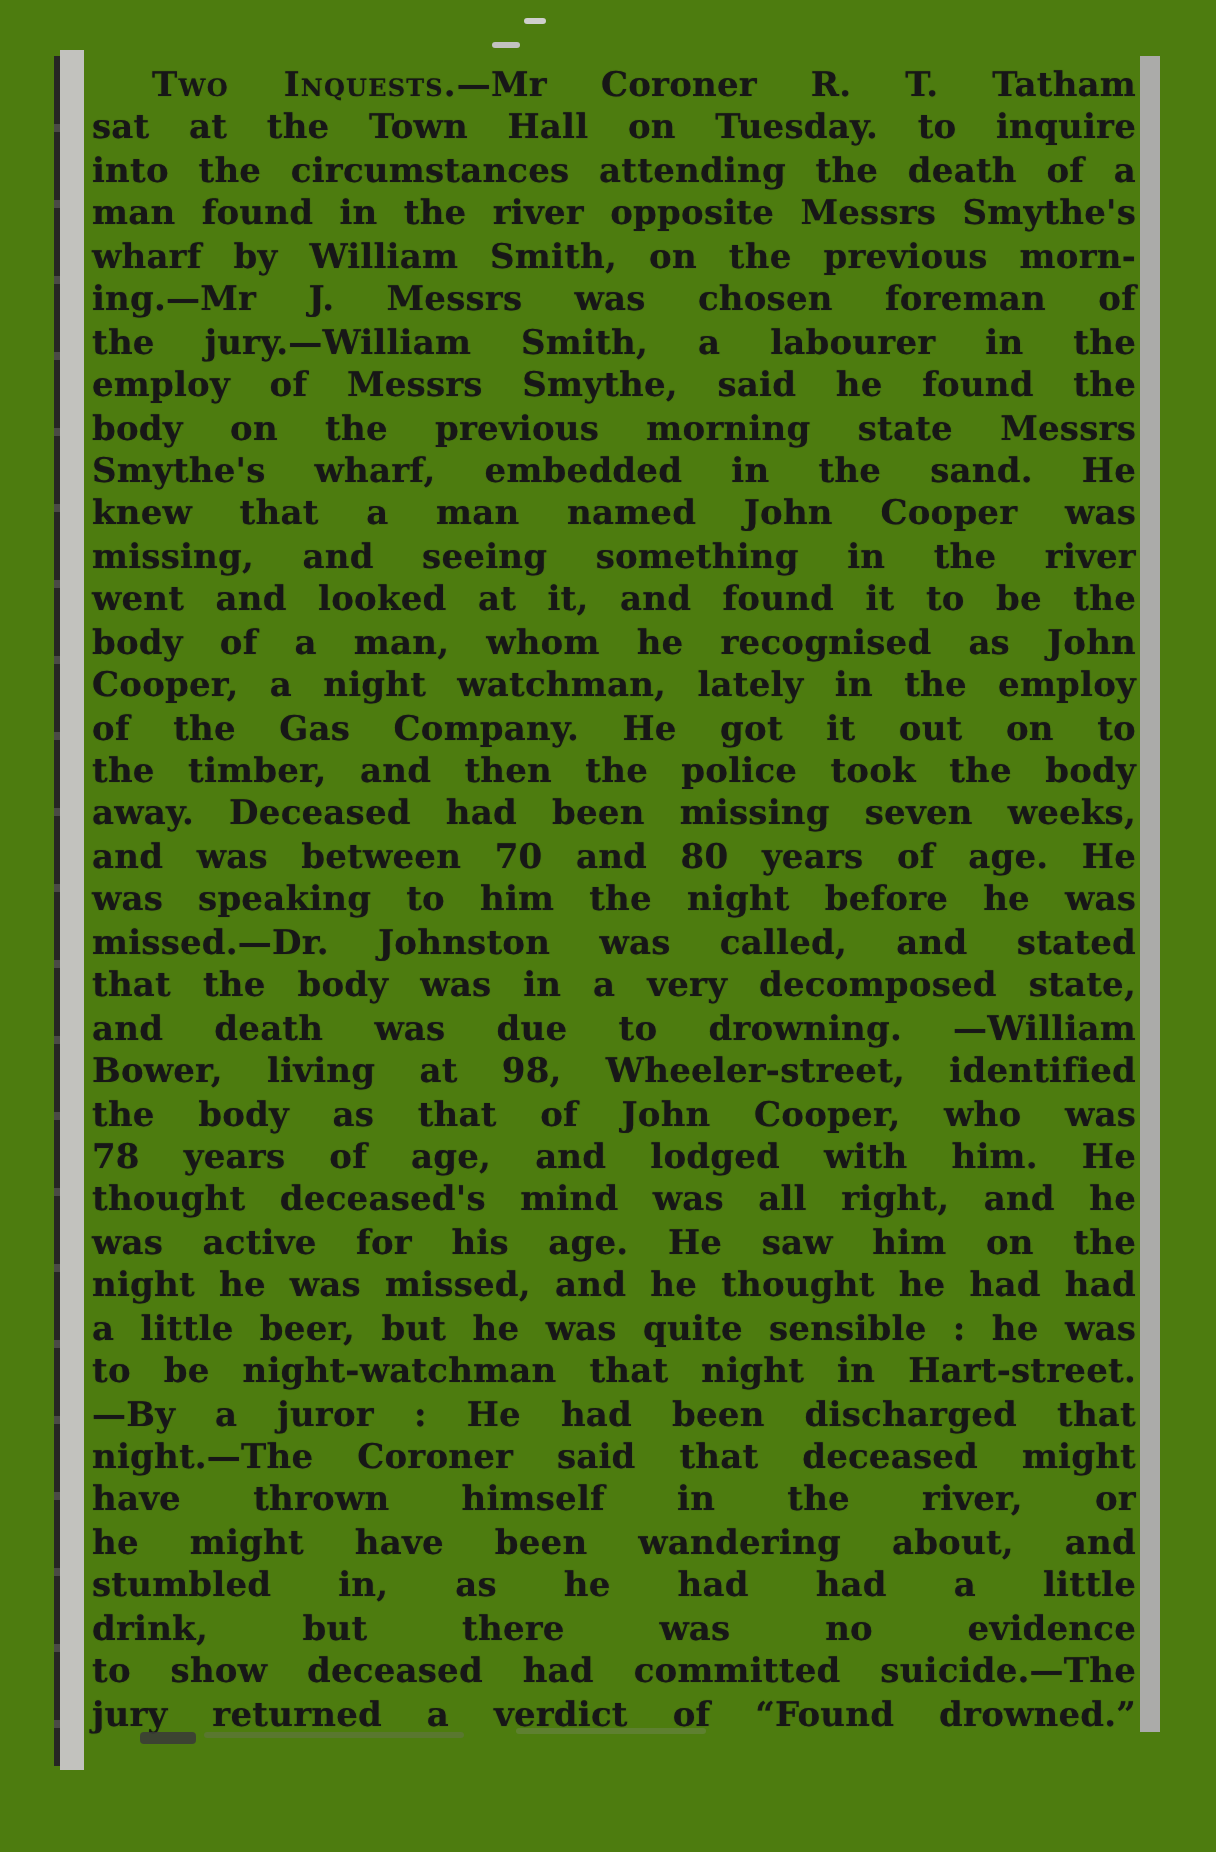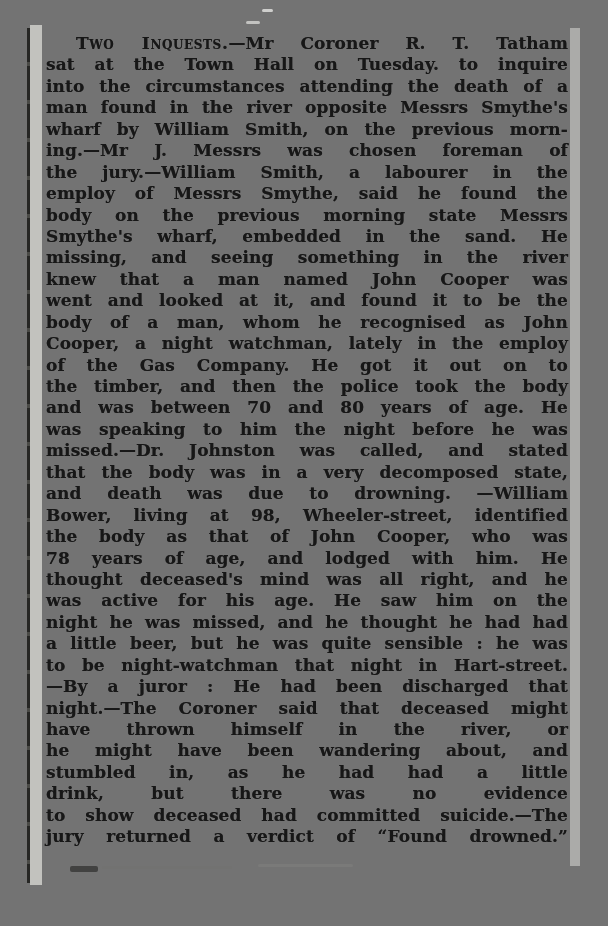--- a/index.html
+++ b/index.html
@@ -10,21 +10,21 @@
     width: 608px;
     height: 926px;
     position: relative;
     overflow: hidden;
     background: #fdfdfb;
     font-family: "DejaVu Serif", "Liberation Serif", serif;
   }
   .scan-page {
     position: absolute;
     inset: 0;
-    background: #737373;
+    background: #4d7c0f;
   }
   
   .rule-left {
     position: absolute;
     left: 27px;
     top: 28px;
     width: 3px;
     height: 855px;
     background: repeating-linear-gradient(
       to bottom,
@@ -141,27 +141,28 @@
     <div>
         <div class="line">sat at the Town Hall on Tuesday. to inquire</div>
         <div class="line">into the circumstances attending the death of a</div>
         <div class="line">man found in the river opposite Messrs Smythe's</div>
         <div class="line">wharf by William Smith, on the previous morn-</div>
         <div class="line">ing.—Mr J. Messrs was chosen foreman of</div>
         <div class="line">the jury.—William Smith, a labourer in the</div>
         <div class="line">employ of Messrs Smythe, said he found the</div>
         <div class="line">body on the previous morning state Messrs</div>
         <div class="line">Smythe's wharf, embedded in the sand. He</div>
+        <div class="line">knew that a man named John Cooper was</div>
         <div class="line">missing, and seeing something in the river</div>
-        <div class="line">knew that a man named John Cooper was</div>
         <div class="line">went and looked at it, and found it to be the</div>
         <div class="line">body of a man, whom he recognised as John</div>
         <div class="line">Cooper, a night watchman, lately in the employ</div>
         <div class="line">of the Gas Company. He got it out on to</div>
         <div class="line">the timber, and then the police took the body</div>
+        <div class="line">away. Deceased had been missing seven weeks,</div>
         <div class="line">and was between 70 and 80 years of age. He</div>
         <div class="line">was speaking to him the night before he was</div>
         <div class="line">missed.—Dr. Johnston was called, and stated</div>
         <div class="line">that the body was in a very decomposed state,</div>
         <div class="line">and death was due to drowning. —William</div>
         <div class="line">Bower, living at 98, Wheeler-street, identified</div>
         <div class="line">the body as that of John Cooper, who was</div>
         <div class="line">78 years of age, and lodged with him. He</div>
         <div class="line">thought deceased's mind was all right, and he</div>
         <div class="line">was active for his age. He saw him on the</div>

